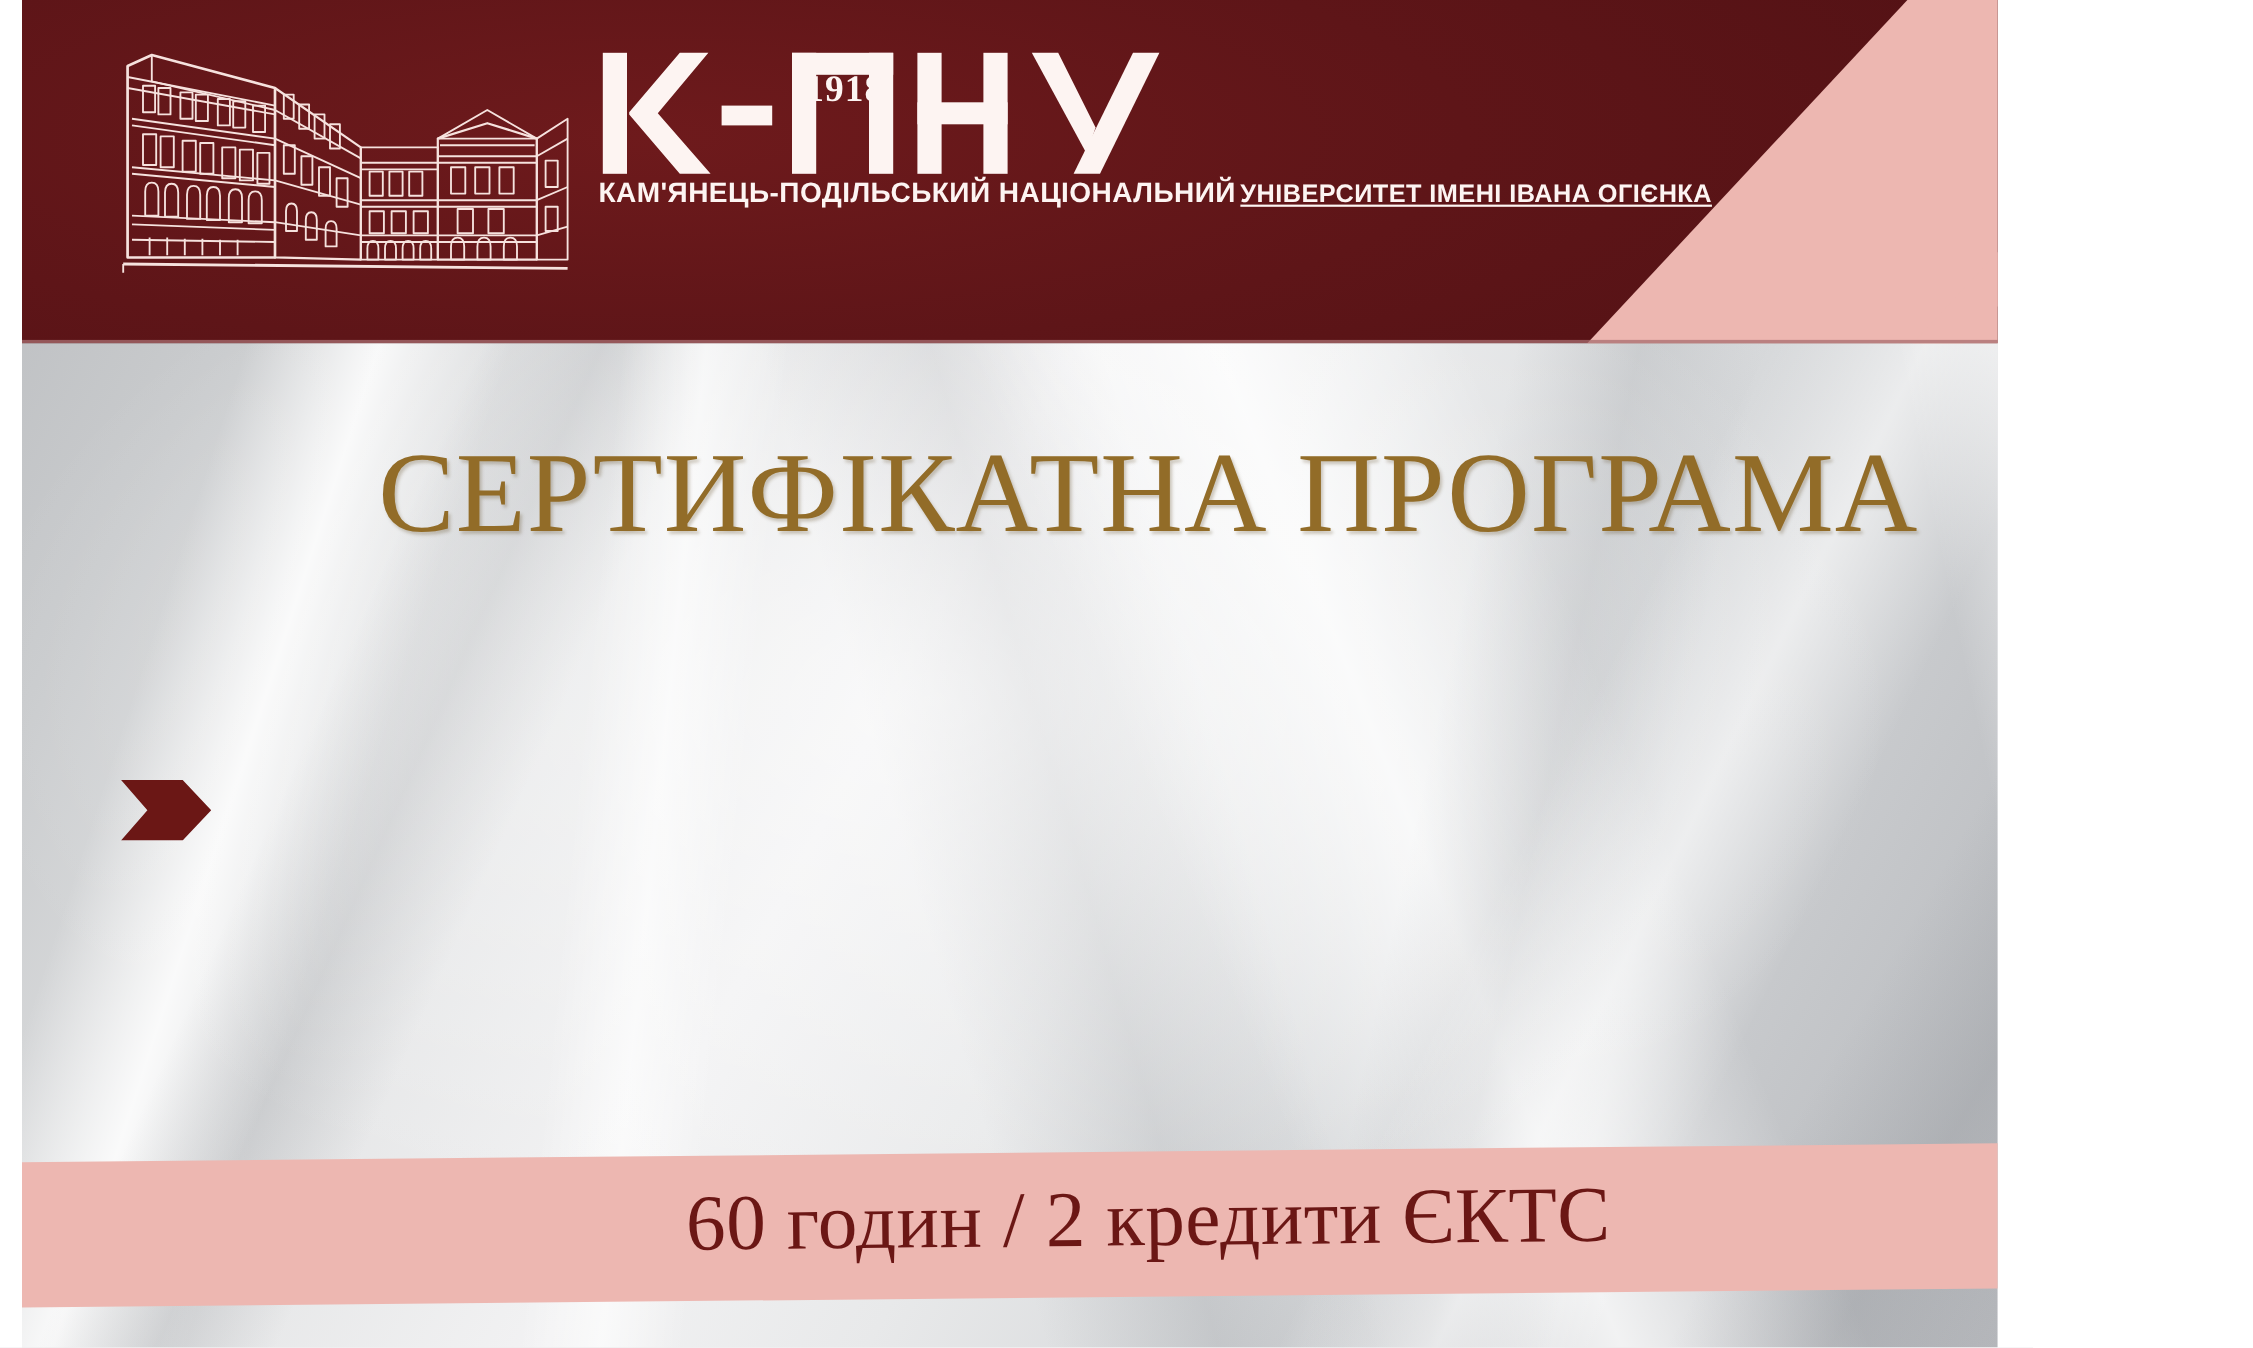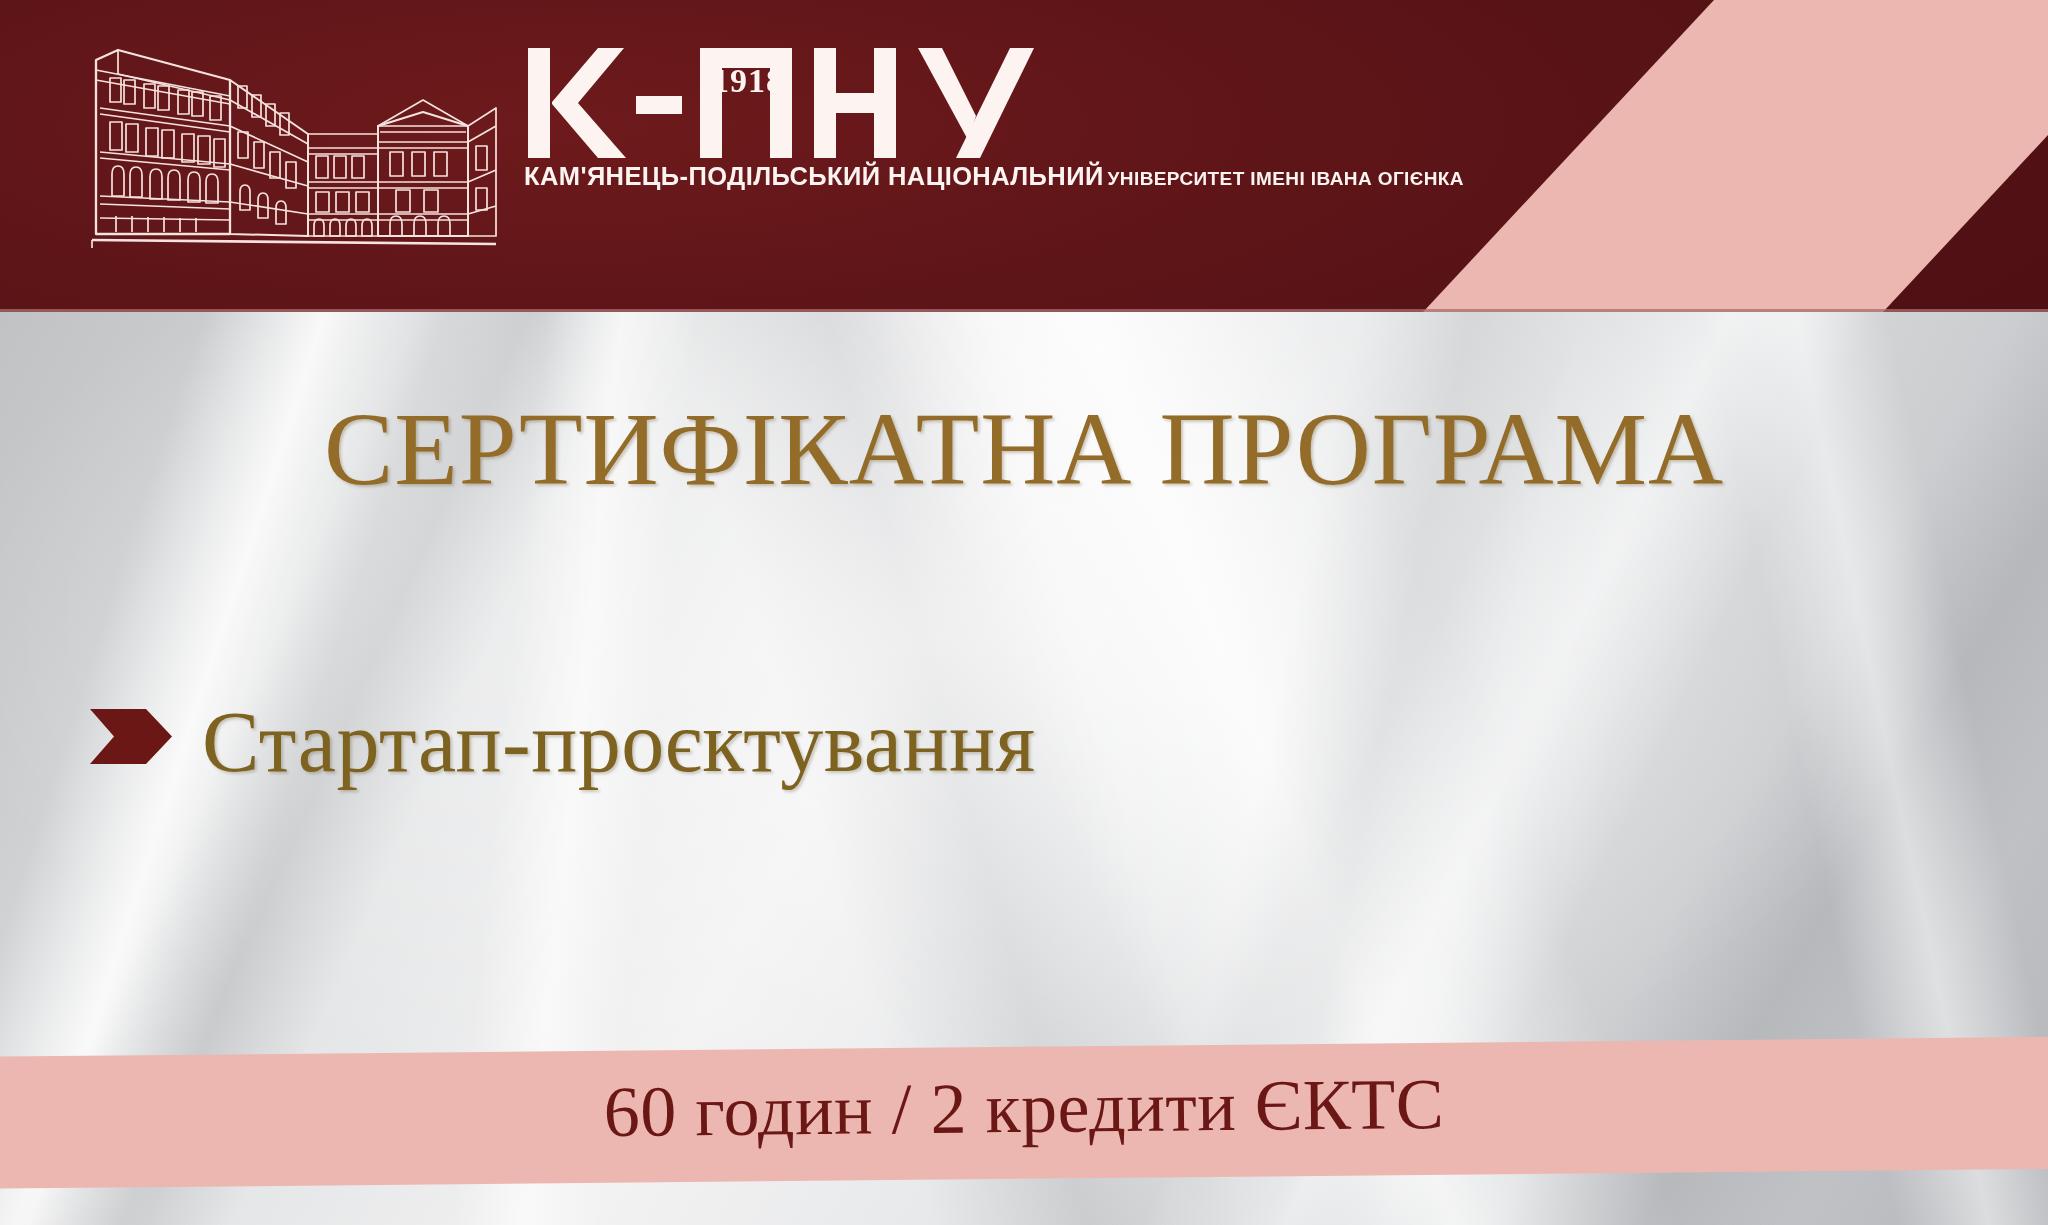--- a/index.html
+++ b/index.html
@@ -6,24 +6,25 @@
     margin: 0;
     padding: 0;
     background: #ffffff;
   }
   body {
     font-family: "Liberation Serif", "DejaVu Serif", serif;
   }
 
   .poster {
     position: relative;
-    width: 2048px;
+    width: 1796px;
     height: 1225px;
     overflow: hidden;
     background: #d9dadc;
+    margin-left: 20px;
   }
 
   
   .bg-base {
     position: absolute;
     inset: 0;
     background:
       linear-gradient(118deg, #b9bbbe 0%, #c9cbcd 14%, #e3e4e5 30%, #f2f2f3 46%,
                       #e8e9ea 58%, #d6d8da 72%, #c5c7ca 86%, #b4b6ba 100%);
   }
@@ -100,21 +101,21 @@
   .kpnu-svg { display: block; }
   .logo-sub1, .logo-sub2 {
     color: #fdf4f2;
     font-family: "Liberation Sans", "DejaVu Sans", sans-serif;
     font-weight: 700;
     letter-spacing: .4px;
     white-space: nowrap;
     text-align: right;
   }
   .logo-sub1 { font-size: 25.5px; margin-top: 4px; }
-  .logo-sub2 { font-size: 19px; margin-top: 2px; }
+  .logo-sub2 { font-size: 23px; margin-top: 2px; text-decoration: underline; }
   .logo-rule {
     height: 3px;
     background: #fdf4f2;
     margin-top: 6px;
   }
 
   
   .content {
     position: absolute;
     left: 0; top: 312px;
@@ -392,21 +393,20 @@
     <div class="headline">СЕРТИФІКАТНА ПРОГРАМА</div>
 
 
     <div class="program">
       <div class="program-row">
         <span class="chevron">
           <svg width="82" height="55" viewBox="0 0 82 55">
             <polygon points="0,0 56,0 82,27.5 56,55 0,55 24,27.5" fill="#6b1715"></polygon>
           </svg>
         </span>
-        <span class="program-text">Стартап-проєктування</span>
       </div>
     </div>
 
   </div>
 
   <div class="band"></div>
   <div class="band-text">60 годин / 2 кредити ЄКТС</div>
 
 </div>
 

